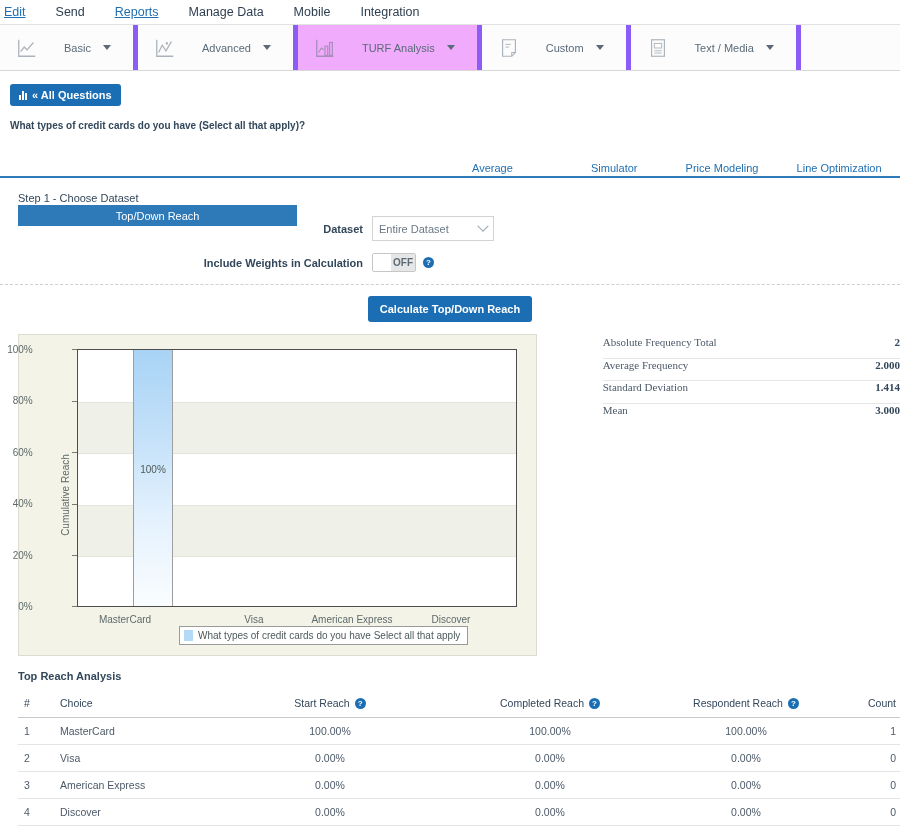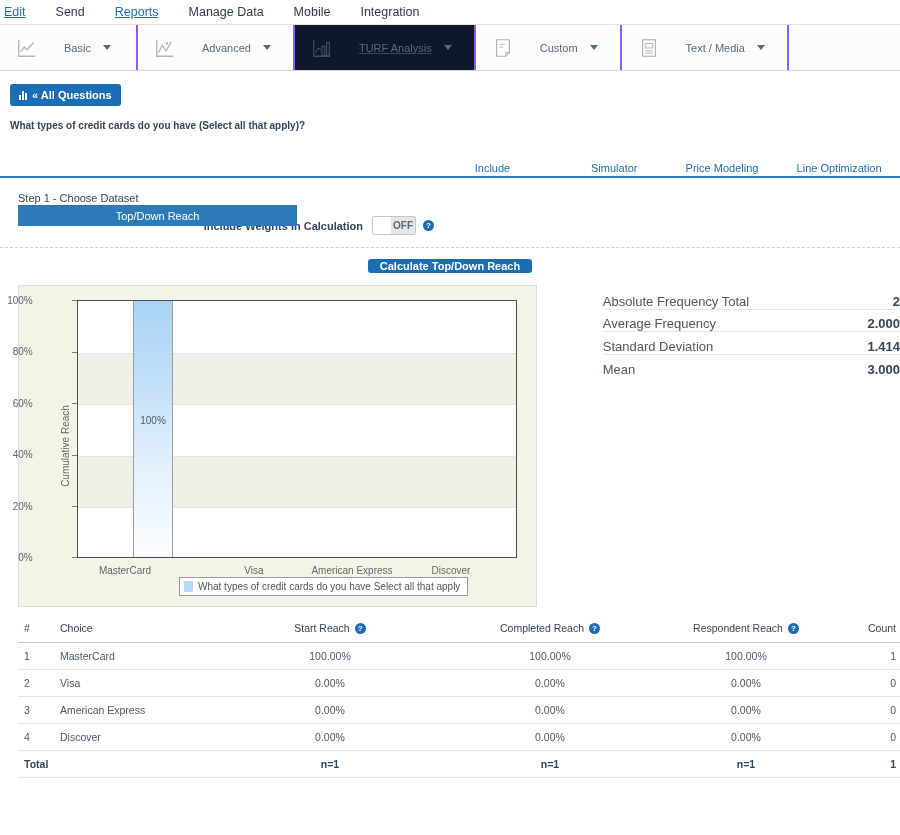--- a/index.html
+++ b/index.html
@@ -40,26 +40,26 @@
     border-top:1px solid #e2e2e2;
     border-bottom:1px solid #d8d8d8;
     display:flex;
     background:#fcfcfc;
   }
   .ribbon-group {
     display:flex;
     align-items:center;
     gap:8px;
     padding:0 22px 0 16px;
-    border-right:2px solid #8b5cf6;
+    border-right:5px solid #8b5cf6;
     height:100%;
     cursor:pointer;
     min-width:138px;
   }
-  .ribbon-group.active { background:#0f172a;text-decoration:underline; }
+  .ribbon-group.active { background:#f0abfc; }
   .ribbon-group .rlabel {
     font-size:11px;
     color:#5a6a78;
     margin-left:18px;
     white-space:nowrap;
   }
   .ribbon-group .caret {
     display:inline-block;
     width:0;height:0;
     border-left:4px solid transparent;
@@ -195,21 +195,21 @@
 
   .dashed {
     border-top:1px dashed #cfcfcf;
     margin:12px 0 0 0;
   }
   .calc-wrap { text-align:center; padding-top:11px; }
   .btn-calc {
     background:#1b6eb3;
     color:#fff;border:none;border-radius:3px;
     font-size:11px;font-weight:bold;
-    padding:1px 12px;cursor:pointer;
+    padding:7px 12px;cursor:pointer;
     font-family:"Liberation Sans", sans-serif;
   }
 
   
   .mid {
     display:flex;
     padding:12px 0 0 18px;
     gap:0;
   }
   .chartbox {
@@ -280,25 +280,26 @@
   .legend .sw { width:9px;height:11px;background:#b3dbf7; }
 
   .stats {
     margin-left:66px;
     width:298px;
     padding-top:2px;
   }
   .stat-row {
     display:flex;
     justify-content:space-between;
-    align-items:flex-end;
+    align-items:flex-start;
     border-bottom:1px solid #e6e6e6;
     height:22.6px;
-    font-size:13px;
+    font-size:11px;
     color:#4c5a68;
+    font-family:Liberation Serif, serif;
   }
   .stat-row .sv { font-weight:bold; color:#33475b; }
 
   
   .tra-title {
     font-size:11px;font-weight:bold;color:#33475b;
     padding:14px 0 0 18px;
   }
   table.tra {
     width:882px;
@@ -399,28 +400,35 @@
           <i style="height:7px"></i>
       </span>
       <span>« All Questions</span>
     </button>
   </div>
 
   <div class="qtitle">What types of credit cards do you have (Select all that apply)?</div>
 
   <div class="tabbar">
     <div class="tab t0 active">Top/Down Reach</div>
-    <div class="tab t1">Include</div>
+    <div class="tab t1">Average</div>
     <div class="tab t2">Simulator</div>
     <div class="tab t3">Price Modeling</div>
     <div class="tab t4">Line Optimization</div>
   </div>
 
   <div class="step-title">Step 1 - Choose Dataset</div>
 
+  <div class="field-row">
+    <div class="field-label">Dataset</div>
+    <div class="select-box">
+      <span>Entire Dataset</span>
+      <span class="chev"></span>
+    </div>
+  </div>
 
   <div class="field-row">
     <div class="field-label">Include Weights in Calculation</div>
     <div class="toggle">
       <span class="knob"></span>
       <span class="txt">OFF</span>
     </div>
     <span class="help">?</span>
   </div>
 
@@ -489,20 +497,21 @@
         <span>Standard Deviation</span>
         <span class="sv">1.414</span>
       </div>
       <div class="stat-row" style="border-bottom:none">
         <span>Mean</span>
         <span class="sv">3.000</span>
       </div>
     </div>
   </div>
 
+  <div class="tra-title">Top Reach Analysis</div>
 
   <table class="tra">
     <thead>
       <tr>
         <th class="c-num">#</th>
         <th class="c-choice">Choice</th>
         <th class="c-start">
           <span class="th-inner">
             <span>Start Reach</span>
             <span class="help" style="margin-left:0">?</span>

